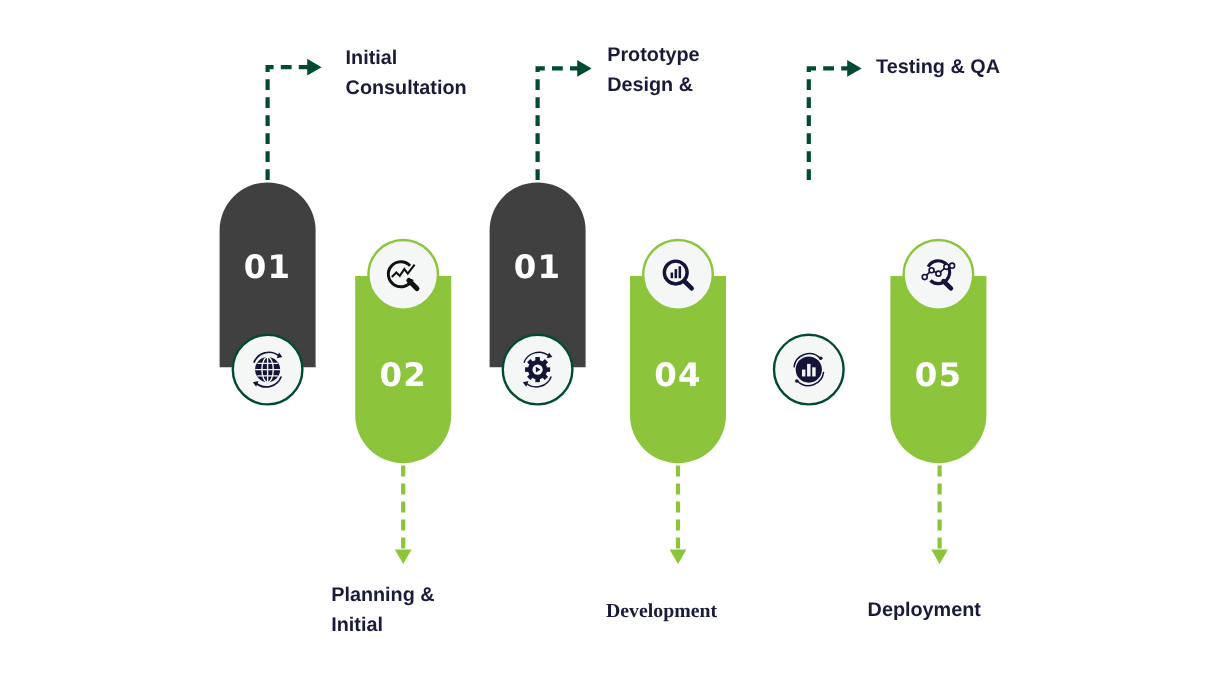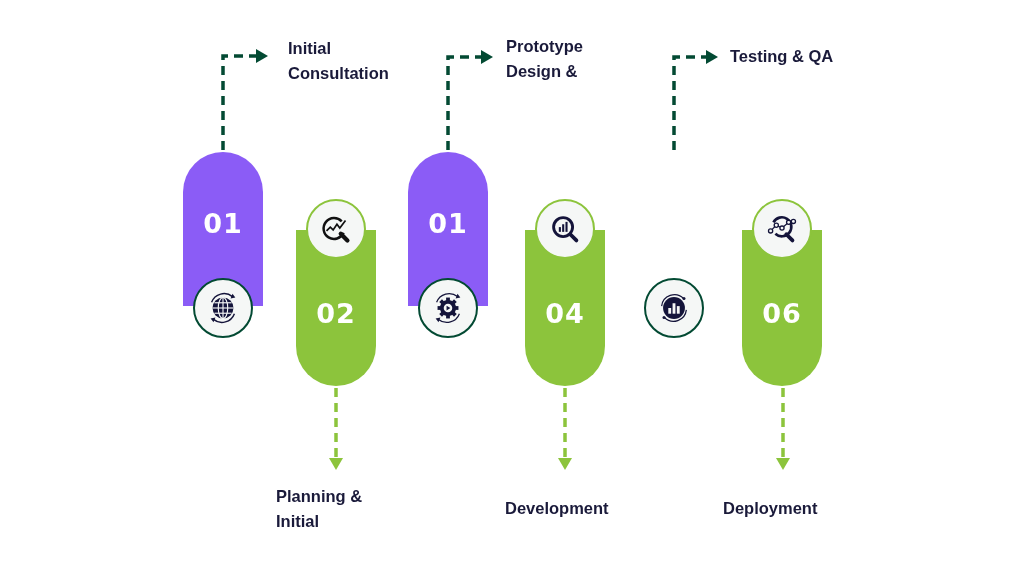--- a/index.html
+++ b/index.html
@@ -1,19 +1,19 @@
 <!DOCTYPE html>
 <html><head>
 <meta charset="utf-8">
 <style>
   html, body { margin: 0; padding: 0; }
   body { width: 1024px; height: 576px; background: #ffffff; position: relative; overflow: hidden; font-family: "Liberation Sans", "DejaVu Sans", sans-serif; }
   .stage { position: absolute; left: 0; top: 0; width: 1024px; height: 576px; }
   .pill { position: absolute; width: 80px; }
-  .pill.dark { background: #8b5cf6; border-radius: 40px 40px 0 0; height: 154px; }
+  .pill.dark { background: #404040; border-radius: 40px 40px 0 0; height: 154px; }
   .pill.light { background: #8cc43c; border-radius: 0 0 40px 40px; height: 156px; }
   .num { position: absolute; left: 0; width: 80px; text-align: center; color: #ffffff; font-weight: bold; font-size: 27px; letter-spacing: 1px; font-family: "DejaVu Sans", sans-serif; }
   .pill.dark .num { top: 56px; }
   .pill.light .num { top: 68px; }
   .circle { position: absolute; width: 60px; height: 60px; border-radius: 50%; background: #f5f7f6; display: flex; align-items: center; justify-content: center; box-sizing: border-box; }
   .circle.dk { border: 2px solid #034a33; }
   .circle.lt { border: 2px solid #8cc43c; }
   .circle svg { width: 38px; height: 38px; }
   .label { position: absolute; color: #1a1a3a; font-weight: bold; font-size: 16.5px; text-align: left; line-height: 25px; white-space: nowrap; }
   svg.conn { position: absolute; left: 0; top: 0; width: 1024px; height: 576px; pointer-events: none; }
@@ -125,42 +125,42 @@
   </div>
   <div class="circle lt" style="left:535px; top:199px;">
     <svg viewBox="0 0 40 40">
       <circle cx="18" cy="18" r="10" stroke="#14143a" stroke-width="3" fill="none"></circle>
       <rect x="13.5" y="18" width="2.2" height="5" fill="#14143a"></rect>
       <rect x="17" y="15" width="2.2" height="8" fill="#14143a"></rect>
       <rect x="20.5" y="12.5" width="2.2" height="10.5" fill="#14143a"></rect>
       <line x1="25.5" y1="25.5" x2="32" y2="32" stroke="#14143a" stroke-width="4" stroke-linecap="round"></line>
     </svg>
   </div>
-  <div class="label" style="left:505px; top:496px; width:120px;">
+  <div class="label" style="left:505px; top:496px; width:120px;font-family:Liberation Serif, serif;">
     <div>Development</div>
   </div>
 
   <div class="circle dk" style="left:644px; top:278px;">
     <svg viewBox="0 0 40 40">
       <circle cx="20" cy="20" r="11.5" fill="#14143a"></circle>
       <rect x="14" y="20" width="3" height="6" fill="#f5f7f6"></rect>
       <rect x="18.5" y="15" width="3" height="11" fill="#f5f7f6"></rect>
       <rect x="23" y="18" width="3" height="8" fill="#f5f7f6"></rect>
       <path d="M7 18 A13.5 13.5 0 0 1 30 10" stroke="#14143a" stroke-width="1.3" fill="none"></path>
       <circle cx="30.5" cy="10" r="1.6" fill="#14143a"></circle>
       <path d="M33 22 A13.5 13.5 0 0 1 10 30" stroke="#14143a" stroke-width="1.3" fill="none"></path>
       <circle cx="9.5" cy="30" r="1.6" fill="#14143a"></circle>
     </svg>
   </div>
   <div class="label" style="left:730px; top:44px; width:120px;">
     <div>Testing &amp; QA</div>
   </div>
 
   <div class="pill light" style="left:742px; top:230px;">
-    <div class="num">06</div>
+    <div class="num">05</div>
   </div>
   <div class="circle lt" style="left:752px; top:199px;">
     <svg viewBox="0 0 40 40">
       <path d="M11 13 A10 10 0 1 1 13 25" stroke="#14143a" stroke-width="2.8" fill="none"></path>
       <polyline points="8,22 14,16 20,19 27,13 32,12" stroke="#14143a" stroke-width="1.4" fill="none"></polyline>
       <circle cx="8" cy="22" r="2.2" fill="#f5f7f6" stroke="#14143a" stroke-width="1.4"></circle>
       <circle cx="14" cy="16" r="2.2" fill="#f5f7f6" stroke="#14143a" stroke-width="1.4"></circle>
       <circle cx="20" cy="19" r="2.2" fill="#f5f7f6" stroke="#14143a" stroke-width="1.4"></circle>
       <circle cx="27" cy="13" r="2.2" fill="#f5f7f6" stroke="#14143a" stroke-width="1.4"></circle>
       <circle cx="32" cy="12" r="2.2" fill="#f5f7f6" stroke="#14143a" stroke-width="1.4"></circle>

